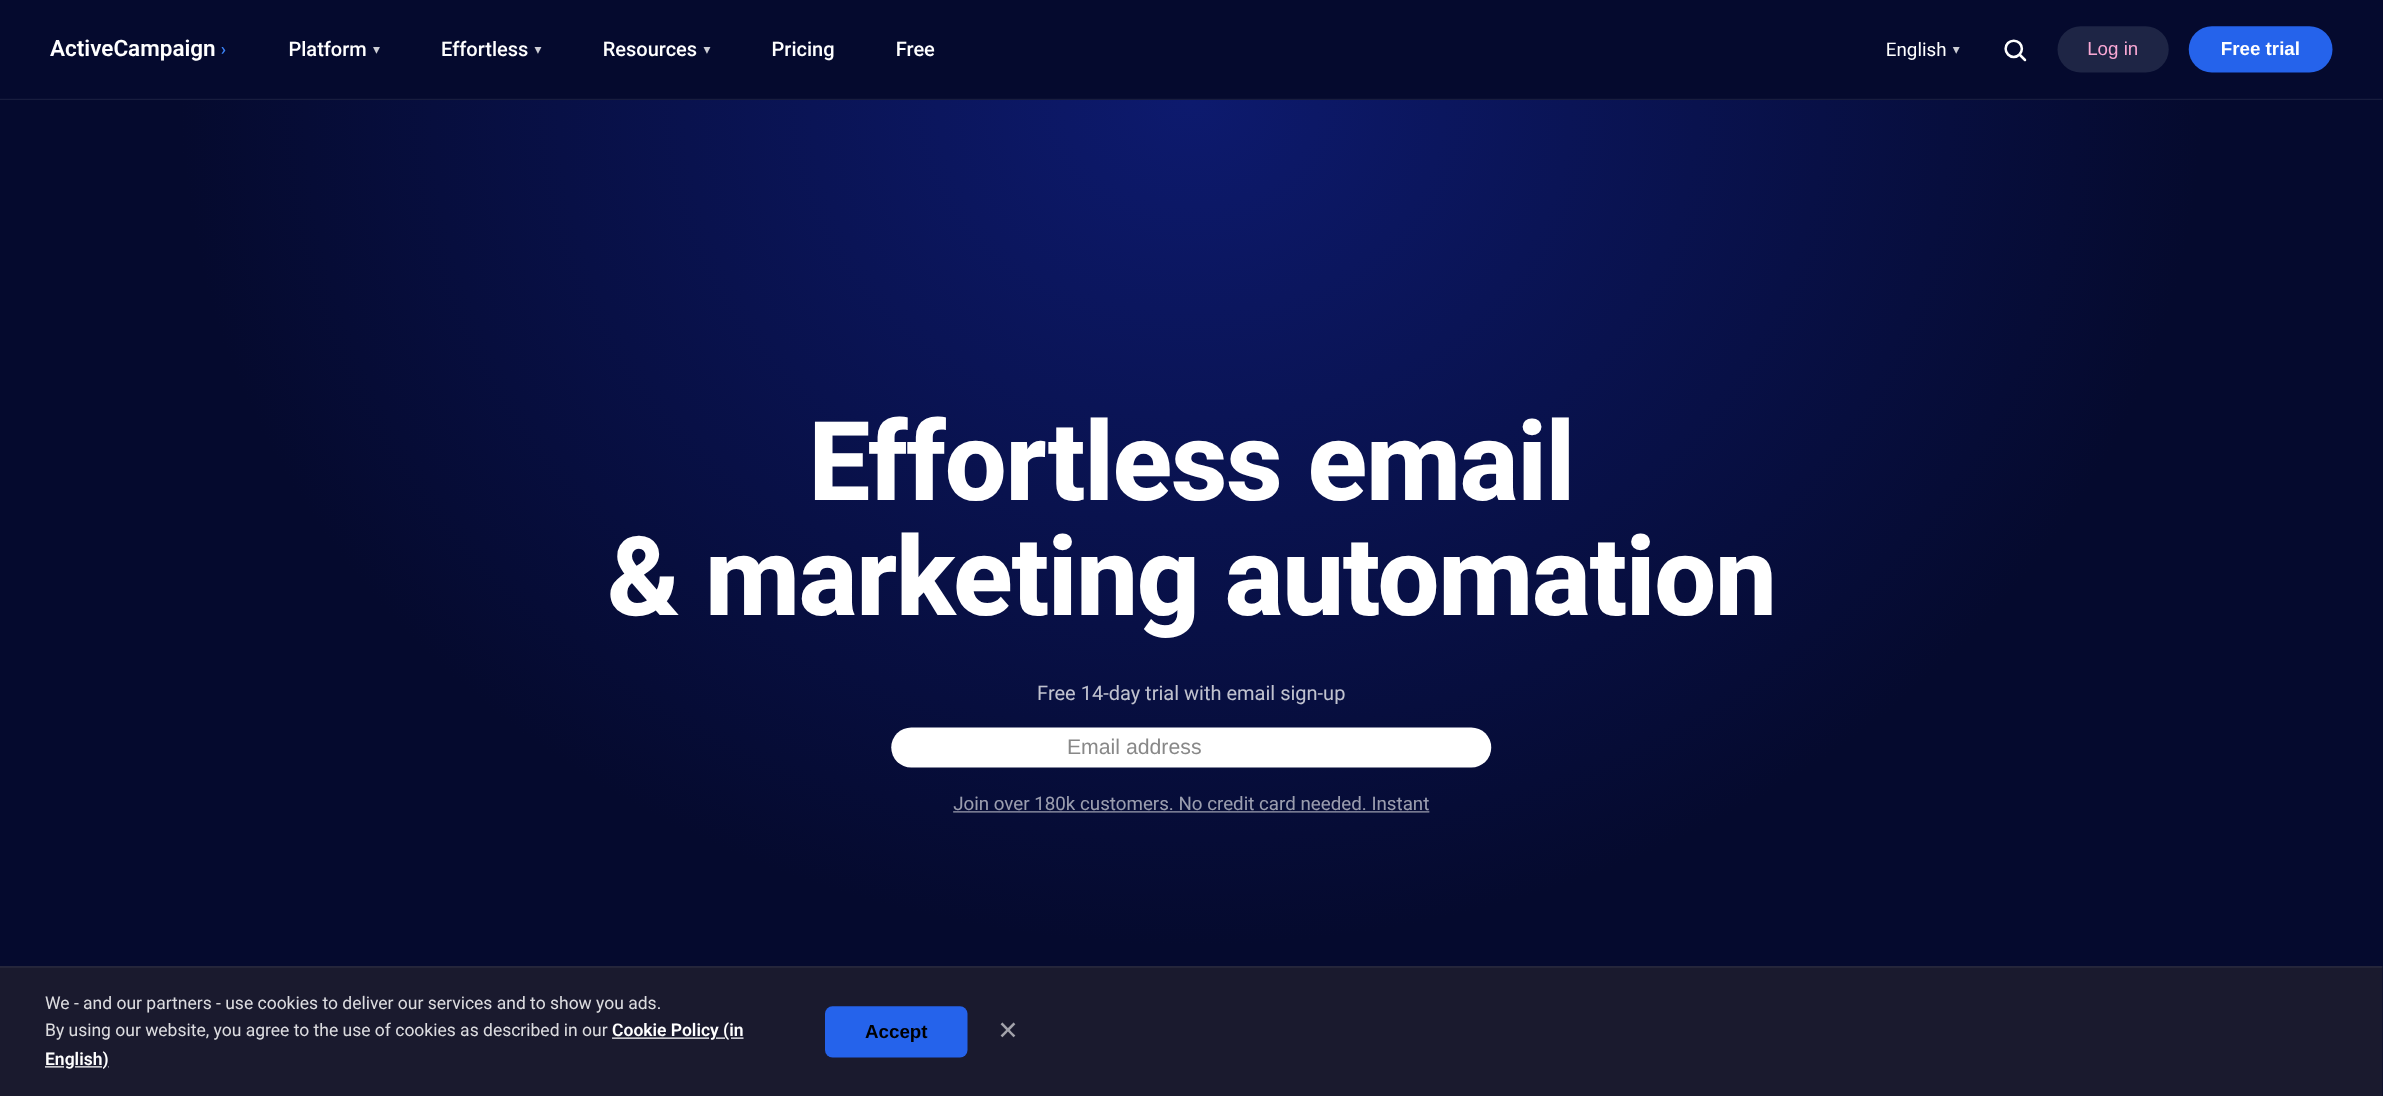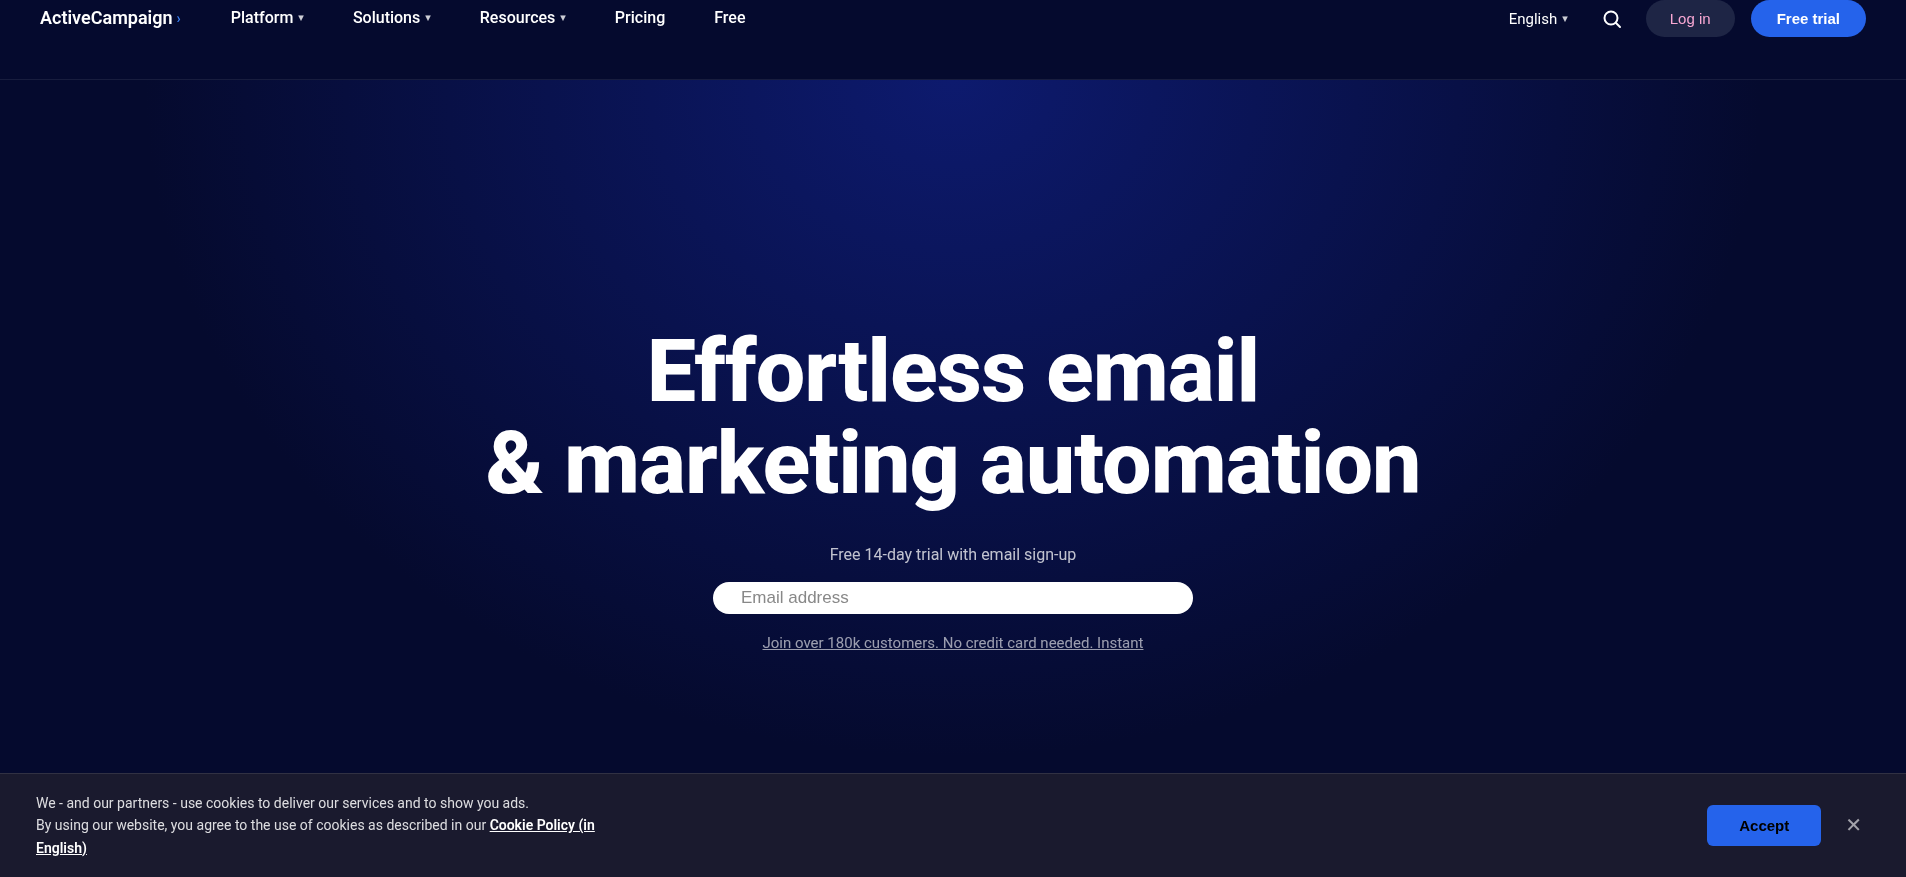--- a/index.html
+++ b/index.html
@@ -13,21 +13,21 @@
       background-color: #050a2e;
       color: #ffffff;
       width: 1906px;
       min-height: 877px;
       overflow-x: hidden;
     }
 
     
     nav {
       display: flex;
-      align-items: flex-start;
+      align-items: center;
       justify-content: space-between;
       padding: 0 40px;
       height: 80px;
       background-color: #050a2e;
       border-bottom: 1px solid rgba(255,255,255,0.08);
       position: relative;
       z-index: 100;
     }
 
     .nav-left {
@@ -167,20 +167,21 @@
 
     .email-form {
       display: flex;
       align-items: center;
       background: #ffffff;
       border-radius: 50px;
       padding: 6px 6px 6px 28px;
       width: 480px;
       max-width: 100%;
       margin-bottom: 20px;
+      flex-direction: column;
     }
 
     .email-input {
       flex: 1;
       border: none;
       outline: none;
       background: transparent;
       font-size: 17px;
       color: #1a1a1a;
       min-width: 0;
@@ -214,21 +215,20 @@
     .cookie-banner {
       position: fixed;
       bottom: 0;
       left: 0;
       right: 0;
       background: #1a1a2e;
       border-top: 1px solid rgba(255,255,255,0.1);
       padding: 18px 36px;
       display: flex;
       align-items: center;
-      justify-content: space-between;
       gap: 24px;
       z-index: 9999;
     }
 
     .cookie-text {
       font-size: 14px;
       color: rgba(255,255,255,0.85);
       line-height: 1.6;
       max-width: 600px;
       flex: 1;
@@ -278,21 +278,21 @@
     <div class="logo">
       <span>ActiveCampaign</span>
       <span class="logo-arrow">›</span>
     </div>
     <div class="nav-menu">
       <div class="nav-item">
         <span>Platform</span>
         <span class="chevron">▾</span>
       </div>
       <div class="nav-item">
-        <span>Solutions</span>
+        <span>Effortless</span>
         <span class="chevron">▾</span>
       </div>
       <div class="nav-item">
         <span>Resources</span>
         <span class="chevron">▾</span>
       </div>
       <div class="nav-item">
         <span>Pricing</span>
       </div>
       <div class="nav-item">

